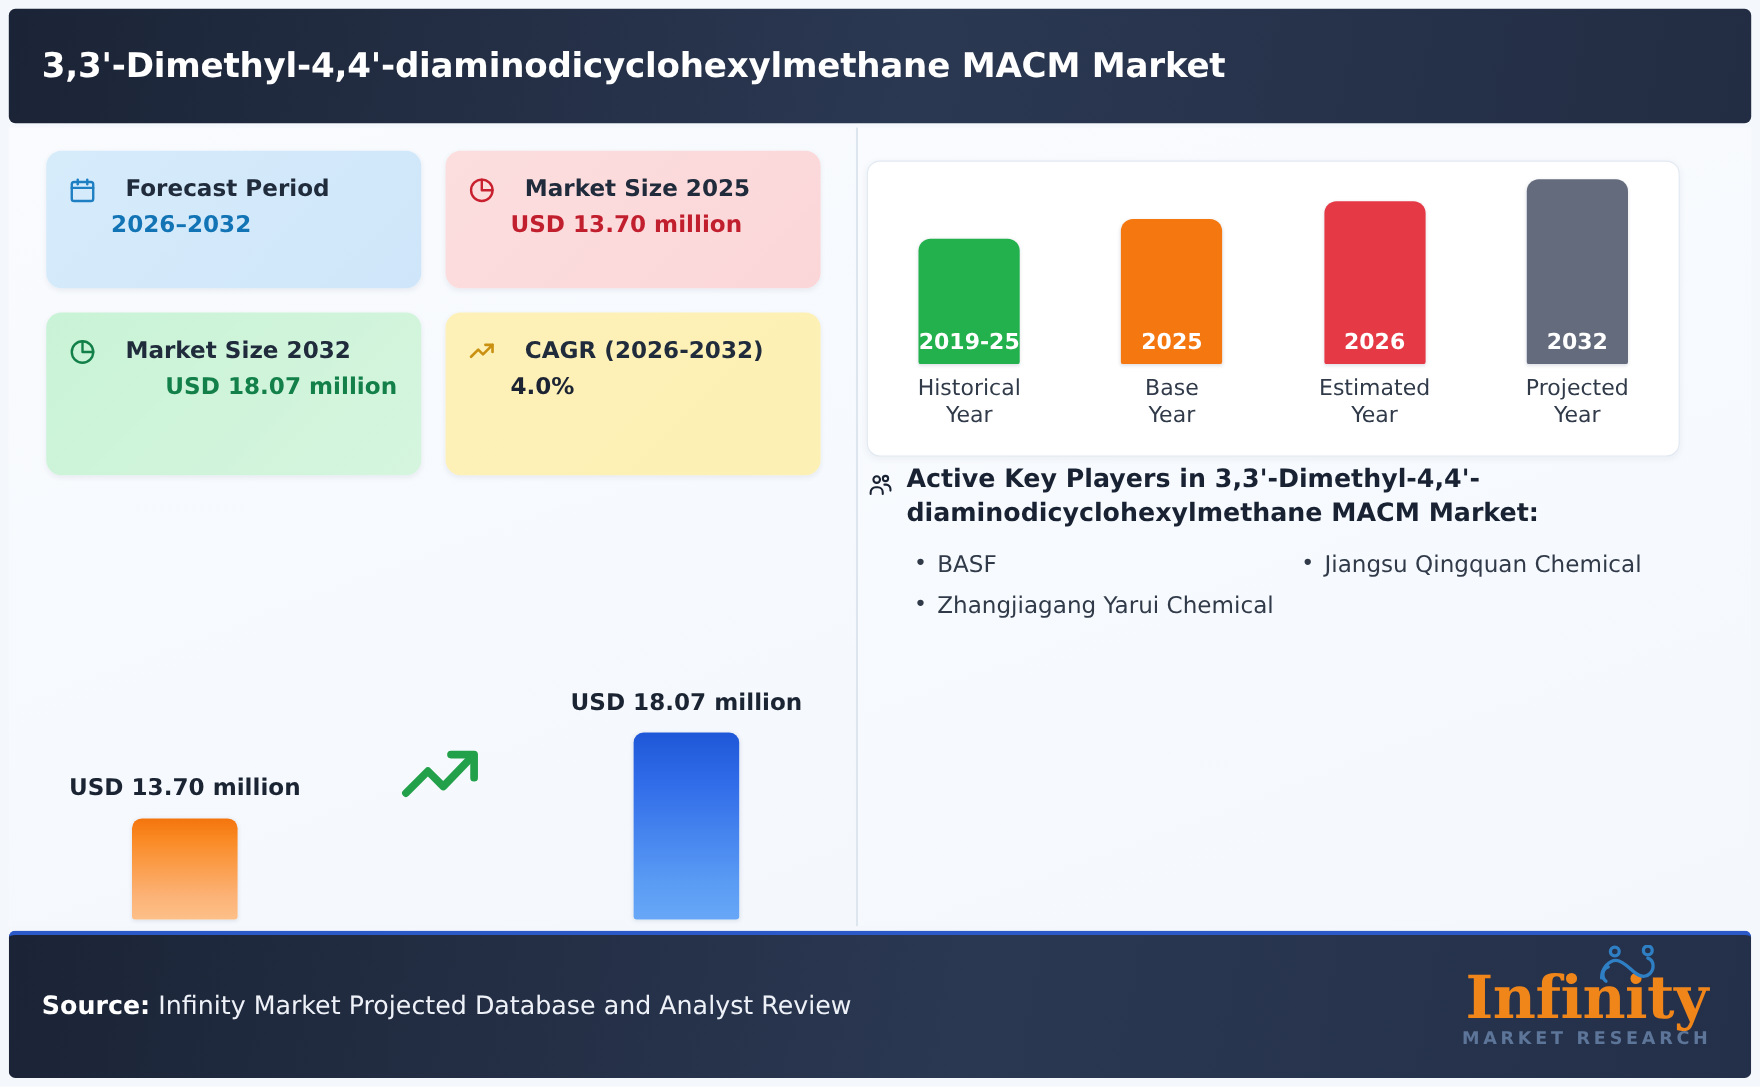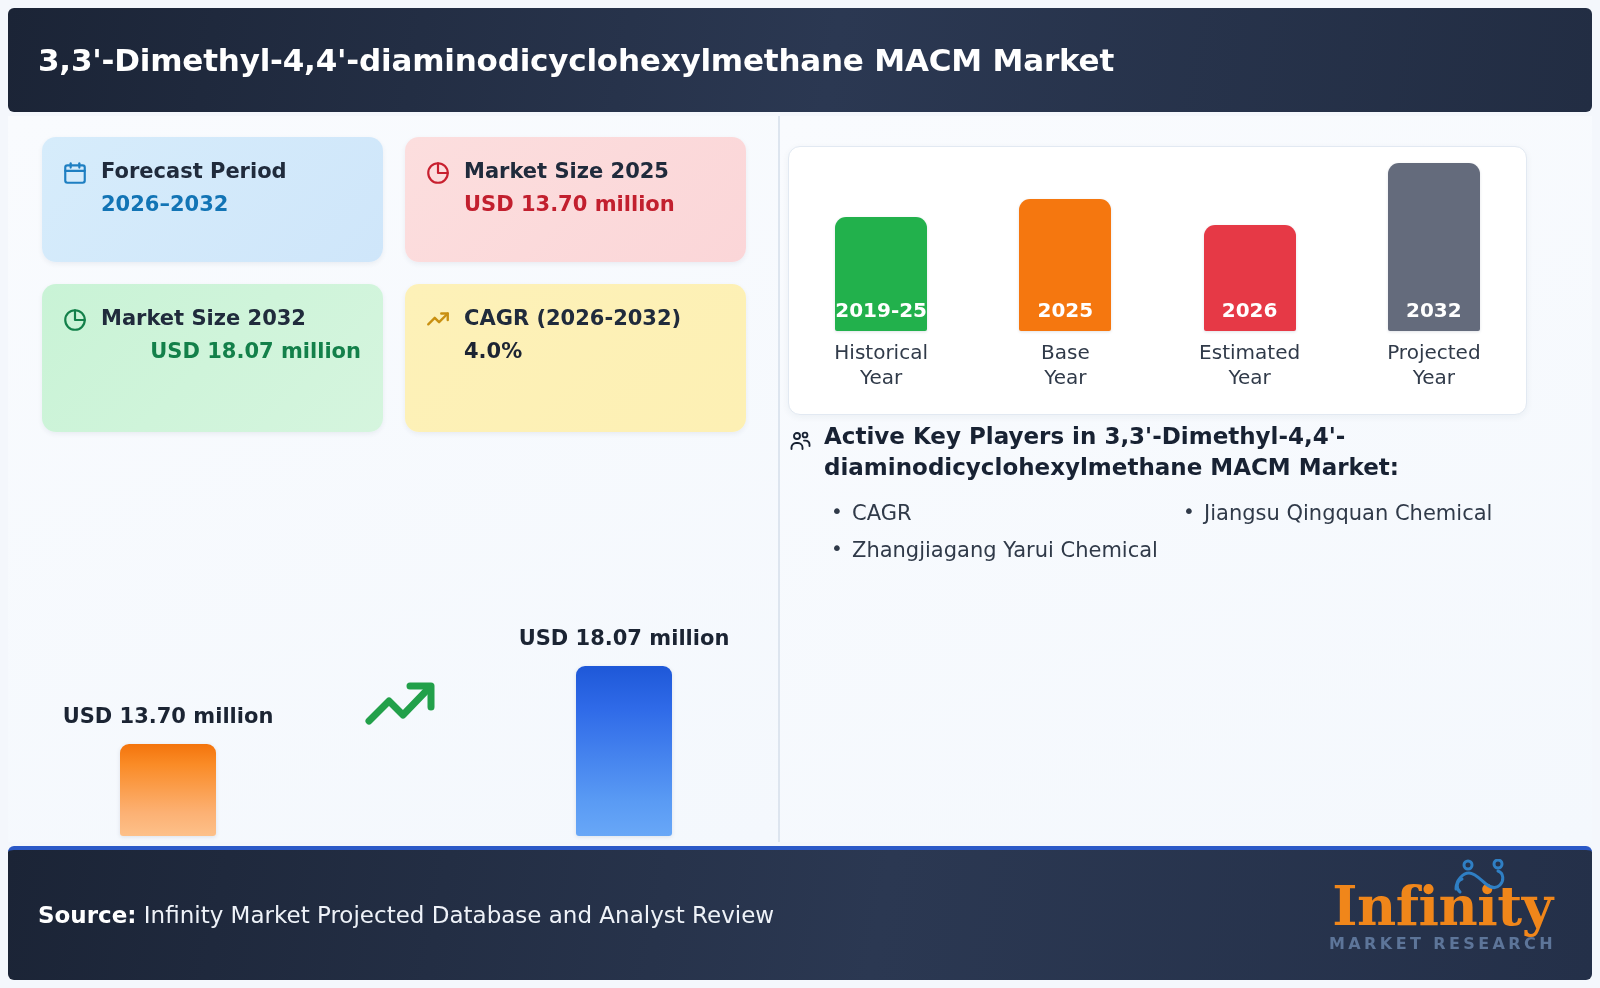--- a/index.html
+++ b/index.html
@@ -88,21 +88,21 @@
   .kpi-card.small { height: 125px; }
   .kpi-card.tall  { height: 148px; }
   .kpi-blue   { background: linear-gradient(135deg, #d6ecfb 0%, #cfe6fa 100%); }
   .kpi-red    { background: linear-gradient(135deg, #fcdede 0%, #fbd6d8 100%); }
   .kpi-green  { background: linear-gradient(135deg, #c9f3d6 0%, #d5f5de 100%); text-align: right; }
   .kpi-yellow { background: linear-gradient(135deg, #fdf1b8 0%, #fdf0b4 100%); }
 
   .kpi-head {
     display: flex;
     align-items: flex-start;
-    gap: 13px;
+    gap: 26px;
   }
   .kpi-icon {
     flex: 0 0 auto;
     width: 26px;
     height: 26px;
     margin-top: 2px;
   }
   .kpi-icon svg { display: block; }
   .kpi-label {
     font-size: 21px;
@@ -432,21 +432,21 @@
             <div class="tl-bar" style="height:132px; background:#f5770f;">
               <span class="tl-bar-year">2025</span>
             </div>
             <div class="tl-caption">
               <div>Base</div>
               <div>Year</div>
             </div>
           </div>
 
           <div class="tl-item">
-            <div class="tl-bar" style="height:106px; background:#e63946;">
+            <div class="tl-bar" style="height:148px; background:#e63946;">
               <span class="tl-bar-year">2026</span>
             </div>
             <div class="tl-caption">
               <div>Estimated</div>
               <div>Year</div>
             </div>
           </div>
 
           <div class="tl-item">
             <div class="tl-bar" style="height:168px; background:#646b7c;">
@@ -468,21 +468,21 @@
               <circle cx="9" cy="7" r="3"></circle>
               <path d="M3.5 20v-1.5A4.5 4.5 0 0 1 8 14h2a4.5 4.5 0 0 1 4.5 4.5V20"></path>
               <circle cx="17" cy="6" r="2.4"></circle>
               <path d="M16 11.6h1.6A3.9 3.9 0 0 1 21.5 15.5V17"></path>
             </svg>
           </span>
           <div class="players-title">Active Key Players in 3,3'-Dimethyl-4,4'-diaminodicyclohexylmethane MACM Market:</div>
         </div>
         <div class="players-cols">
           <div class="players-col">
-            <div class="player-item">CAGR</div>
+            <div class="player-item">BASF</div>
             <div class="player-item">Zhangjiagang Yarui Chemical</div>
           </div>
           <div class="players-col">
             <div class="player-item">Jiangsu Qingquan Chemical</div>
           </div>
         </div>
       </div>
 
     </div>
   </div>

